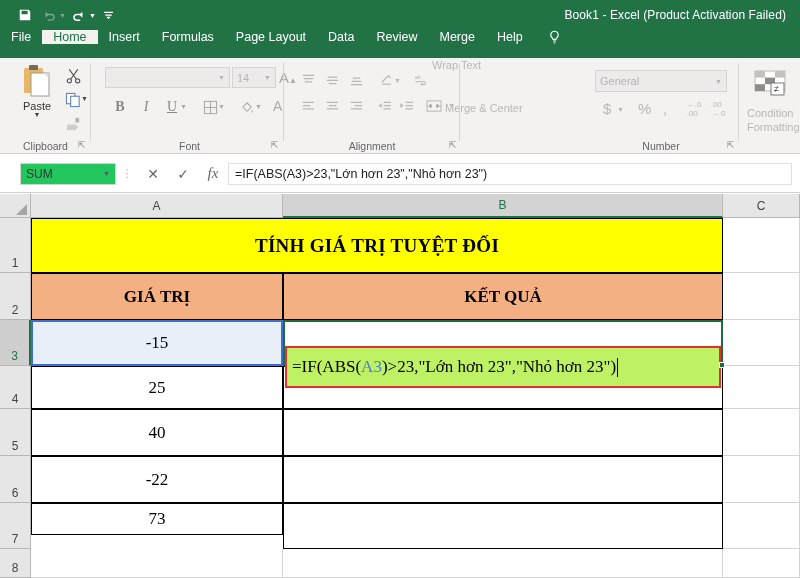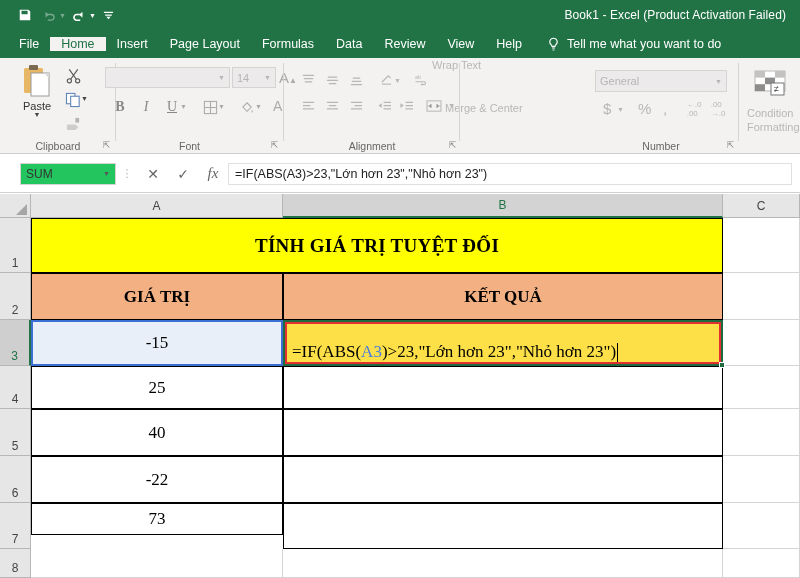--- a/index.html
+++ b/index.html
@@ -26,21 +26,21 @@
     position: absolute; right: 14px; top: 0; height: 30px;
     display: flex; align-items: center;
     font-size: 12px; color: #ffffff; letter-spacing: .1px;
   }
 
   
   .tabbar {
     position: absolute; left: 0; top: 30px; width: 800px; height: 28px;
     background: #217346;
   }
-  .tabs { display: flex; height: 28px; align-items: center; padding-left: 8px; }
+  .tabs { display: flex; height: 28px; align-items: flex-start; }
   .tab {
     display: flex; align-items: center; padding: 0 11px;
     font-size: 12.5px; color: #ffffff; white-space: nowrap;
   }
   .tab.active { background: #f3f2f1; color: #217346; }
   .tellme {
     display: flex; align-items: center; gap: 7px; padding-left: 14px;
     font-size: 12.5px; color: #ffffff; white-space: nowrap;
   }
   .bulb { width: 13px; height: 15px; }
@@ -156,25 +156,25 @@
   .c-empty { background: #ffffff; border-right: 1px solid #d4d4d4; border-bottom: 1px solid #d4d4d4; }
   .a3-ref {
     background: #e8eff9 !important;
     border: 1px solid #000000;
     box-shadow: inset 0 0 0 0 transparent;
   }
   .a3-outline {
     position: absolute; border: 2px solid #3b6fd4; pointer-events: none;
   }
   .b3-edit {
-    position: absolute; background: #fde047;
+    position: absolute; background: #bef264;
     border: 2px solid #e03030;
-    display: flex; align-items: flex-end; padding-left: 5px;
+    display: flex; align-items: center; padding-left: 5px;
     font-family: "Liberation Serif", serif; font-size: 17px; color: #000000;
-    white-space: nowrap; overflow: hidden; z-index: 4;
+    white-space: nowrap; overflow: hidden; z-index: 4; margin-top: 24px;
   }
   .b3-green {
     position: absolute; border: 2px solid #1e6b40; pointer-events: none; z-index: 3;
   }
   .fill-handle {
     position: absolute; width: 6px; height: 6px; background: #1e6b40;
     border: 1px solid #ffffff; z-index: 6;
   }
   .ref-blue { color: #4a7ddc; }
   .caret {
@@ -213,41 +213,40 @@
     </div>
   </div>
   <div class="title-text">Book1  -  Excel (Product Activation Failed)</div>
 </div>
 
 <div class="tabbar">
   <div class="tabs">
     <div class="tab">File</div>
     <div class="tab active">Home</div>
     <div class="tab">Insert</div>
+    <div class="tab">Formulas</div>
     <div class="tab">Page Layout</div>
-    <div class="tab">Formulas</div>
     <div class="tab">Data</div>
     <div class="tab">Review</div>
-    <div class="tab">View</div>
+    <div class="tab">Merge</div>
     <div class="tab">Help</div>
     <div class="tellme">
       <span class="bulb">
         <svg width="13" height="15" viewBox="0 0 13 15">
             <path fill="none" stroke="#ffffff" stroke-width="1.1" d="M6.5 1.2a3.7 3.7 0 0 1 2.3 6.6c-.5.5-.8 1-.8 1.6H5c0-.6-.3-1.1-.8-1.6A3.7 3.7 0 0 1 6.5 1.2z"></path>
             <path stroke="#ffffff" stroke-width="1.1" d="M5 11h3M5.6 13h1.8"></path>
           </svg>
       </span>
-      <span>Tell me what you want to do</span>
     </div>
   </div>
 </div>
 
 <div class="ribbon">
 
-  <div class="grp" style="left:0; width:116px;">
+  <div class="grp" style="left:0; width:91px;">
     <div class="paste-btn">
       <div class="paste-ico">
         <svg width="34" height="36" viewBox="0 0 34 36">
           <rect x="4" y="5" width="19" height="25" rx="1.5" fill="#e8b765"></rect>
           <rect x="9" y="2" width="9" height="5" rx="1" fill="#7a6a52"></rect>
           <rect x="11" y="10" width="18" height="23" fill="#ffffff" stroke="#9a9a9a" stroke-width="1"></rect>
           <path d="M24 10h5v5z" fill="#d8d8d8"></path>
         </svg>
       </div>
       <div class="paste-lbl">Paste</div>

